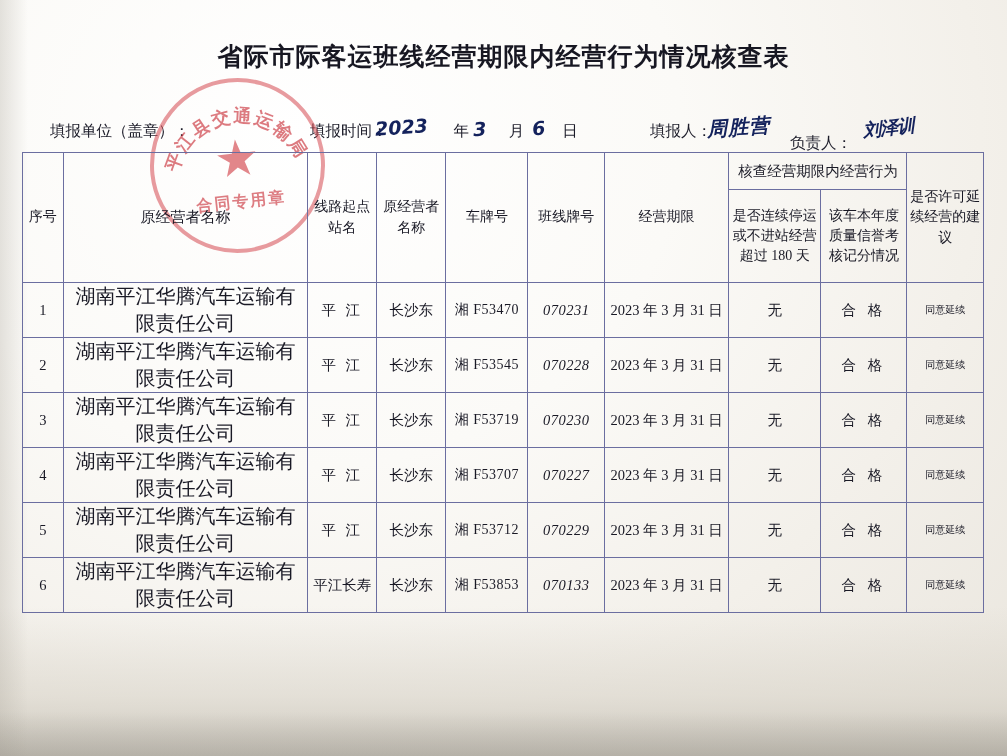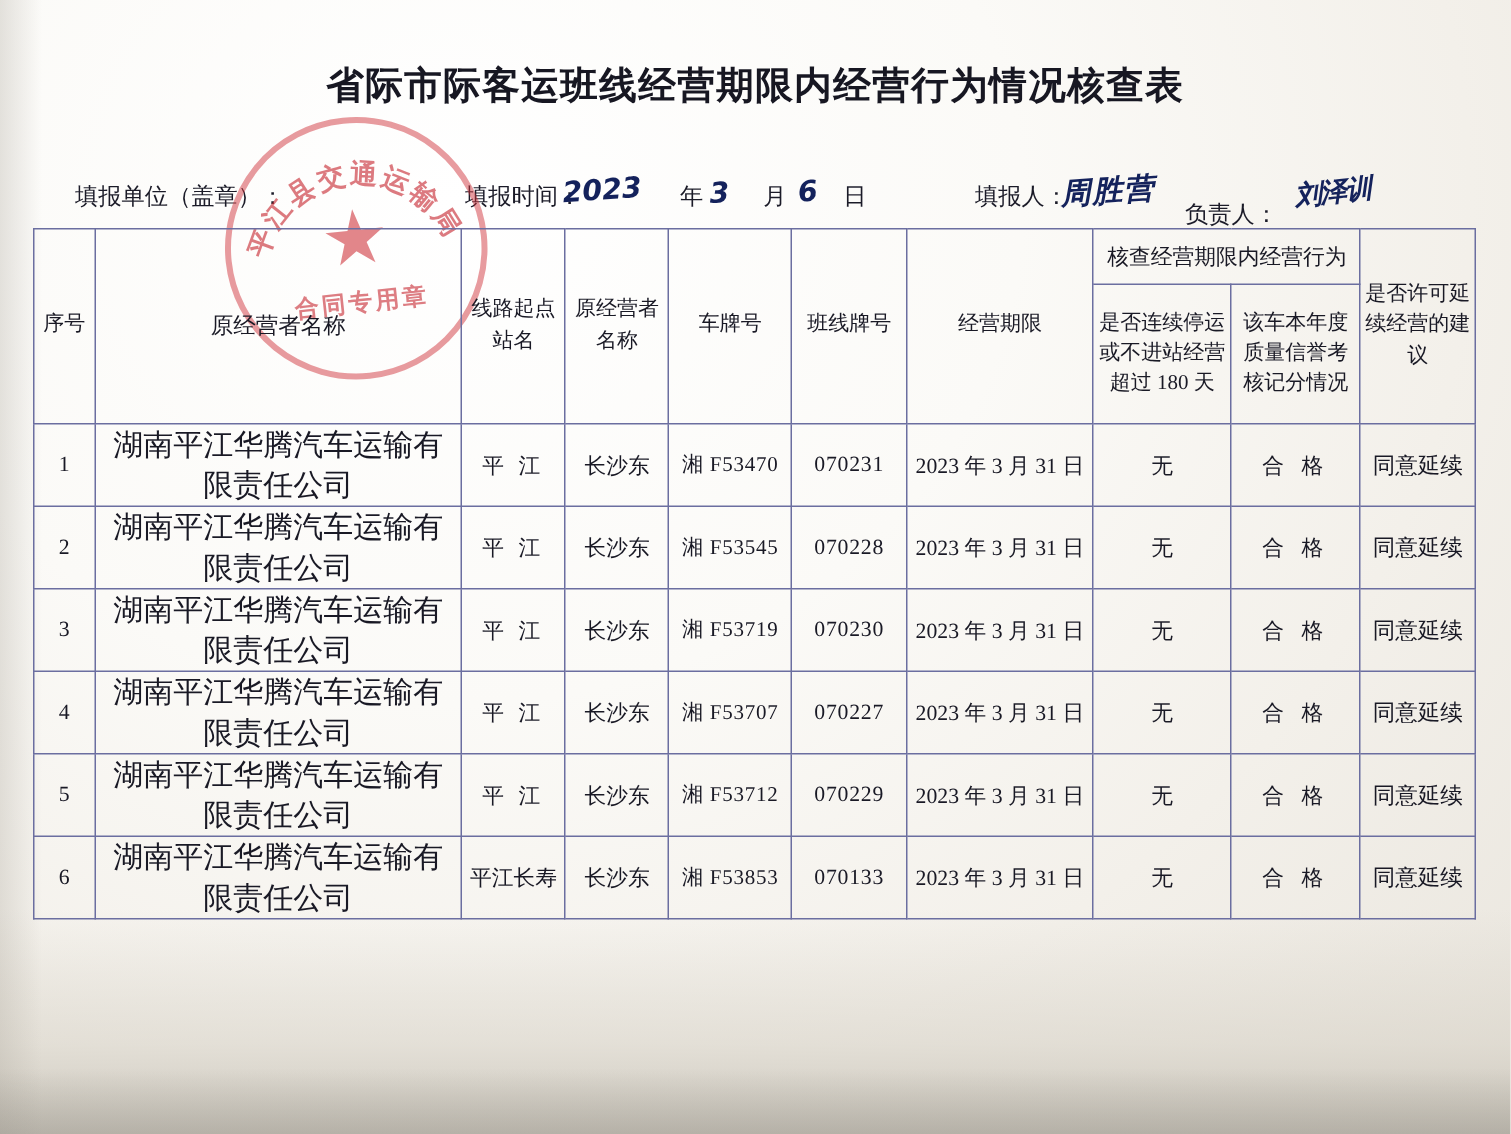--- a/index.html
+++ b/index.html
@@ -107,25 +107,25 @@
   .hdr-tall{height:128px;}
   .grp-head{height:36px;font-size:14.5px;}
   .h-small{font-size:14px;line-height:1.45;}
   .h-name{font-size:15px;}
   tbody tr{height:38px;}
   td.company{font-size:20px;}
   td.num{font-size:14.5px;}
   td.plate{font-size:14px;letter-spacing:.5px;}
   td.route{font-size:14.5px;letter-spacing:3px;}
   td.route.wide{letter-spacing:0;}
-  td.line-no{font-size:14.5px;letter-spacing:.5px;}
+  td.line-no{font-size:14.5px;letter-spacing:.5px;font-style:italic;}
   td.period{font-size:14.5px;margin-top:25px;}
   td.mark{font-size:14.5px;}
   td.grade{font-size:14.5px;letter-spacing:4px;}
-  td.advice{font-size:15px;}
+  td.advice{font-size:10px;}
 
   
   .c-seq{width:42px;}
   .c-company{width:258px;}
   .c-start{width:72px;}
   .c-end{width:72px;}
   .c-plate{width:84px;}
   .c-lineno{width:78px;}
   .c-period{width:130px;}
   .c-stop{width:96px;}

